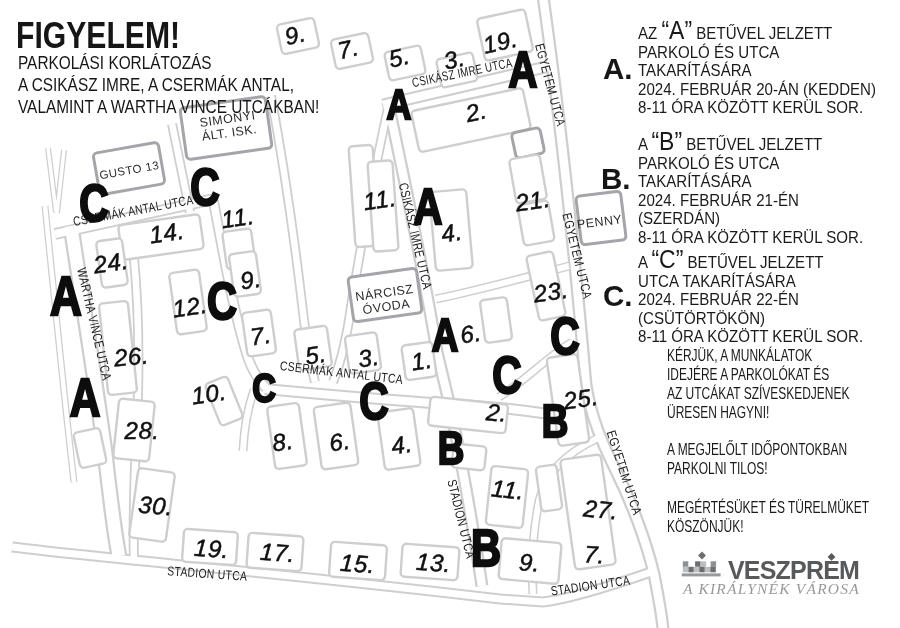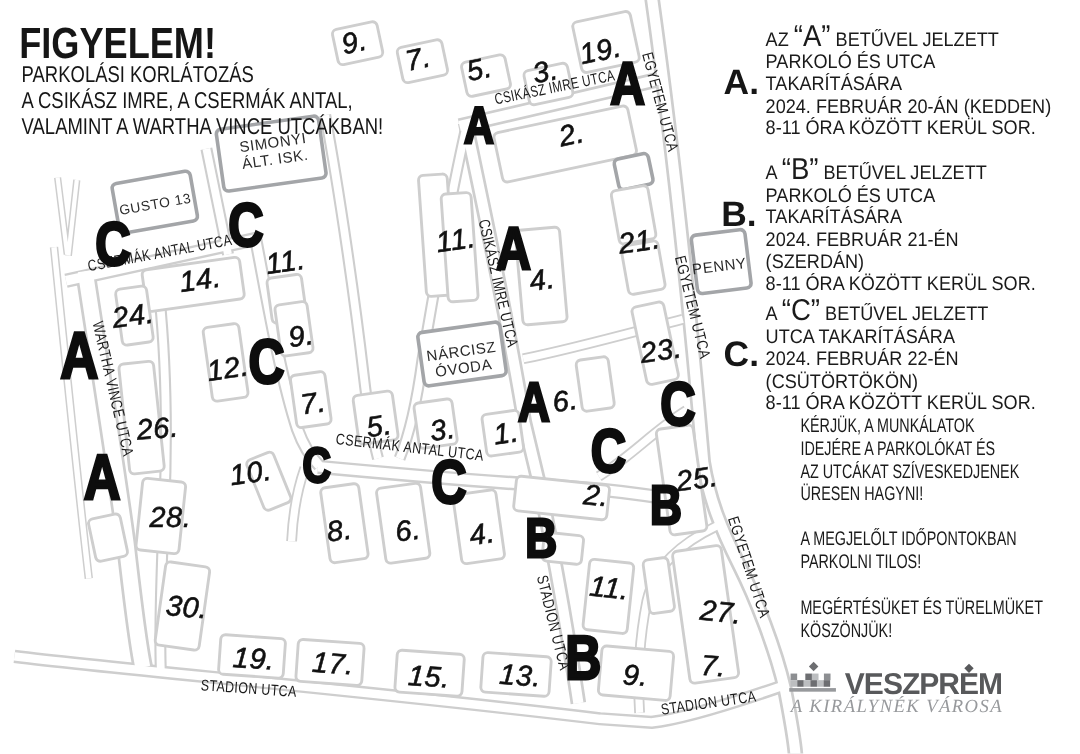--- a/index.html
+++ b/index.html
@@ -326,21 +326,21 @@
 <div class="rt abs" style="left:638px;top:250px">A <span class="q">“C”</span> BETŰVEL JELZETT<br>UTCA TAKARÍTÁSÁRA<br>2024. FEBRUÁR 22-ÉN<br>(CSÜTÖRTÖKÖN)<br>8-11 ÓRA KÖZÖTT KERÜL SOR.</div>
 
 <div class="biglet" style="left:603px;top:278.5px">C.</div>
 
 <div class="para abs" style="left:667px;top:346px">KÉRJÜK, A MUNKÁLATOK<br>IDEJÉRE A PARKOLÓKAT ÉS<br>AZ UTCÁKAT SZÍVESKEDJENEK<br>ÜRESEN HAGYNI!</div>
 
 <div class="para abs" style="left:667px;top:440px">A MEGJELŐLT IDŐPONTOKBAN<br>PARKOLNI TILOS!</div>
 
 <div class="para abs" style="left:667px;top:498px">MEGÉRTÉSÜKET ÉS TÜRELMÜKET<br>KÖSZÖNJÜK!</div>
 
-<div class="abs" style="left:656px;top:548px;width:210px;height:60px">
+<div class="abs" style="left:680px;top:548px;width:210px;height:60px">
 <svg width="210" height="60" viewBox="0 0 210 60">
 
   <g>
     <rect x="2.8" y="13.3" width="5.5" height="5.5" fill="#8d8f92"></rect>
     <rect x="30.6" y="13.3" width="5.5" height="5.5" fill="#8d8f92"></rect>
     <rect x="15.1" y="13.3" width="5.5" height="5.5" fill="#6d6e71"></rect>
     <rect x="20.6" y="13.3" width="5.5" height="5.5" fill="#bcbec0"></rect>
     <rect x="8.3" y="18.8" width="5.5" height="5.5" fill="#6d6e71"></rect>
     <rect x="13.8" y="18.8" width="5.5" height="5.5" fill="#bcbec0"></rect>
     <rect x="19.3" y="18.8" width="5.5" height="5.5" fill="#6d6e71"></rect>

